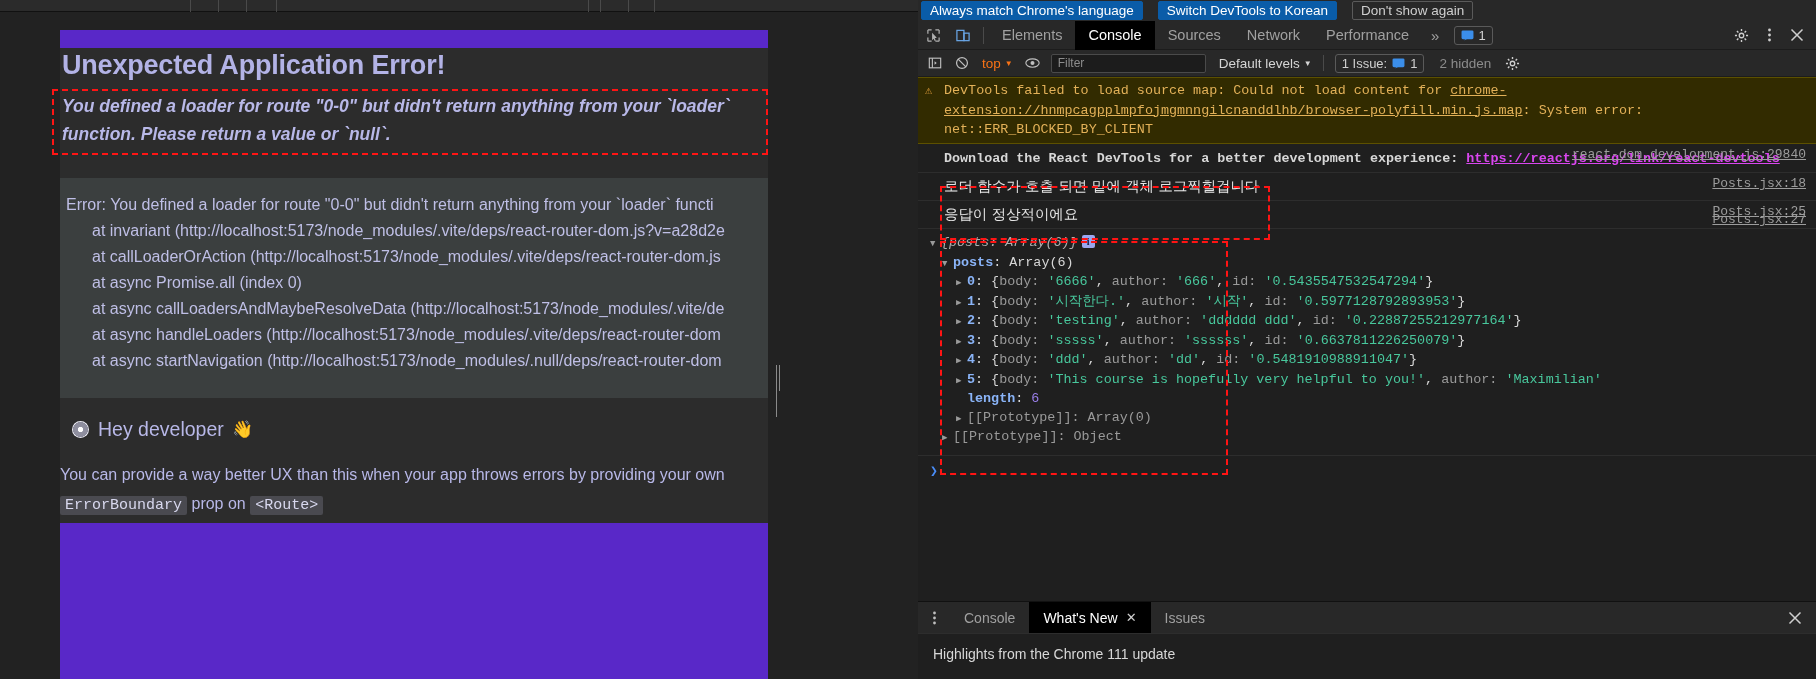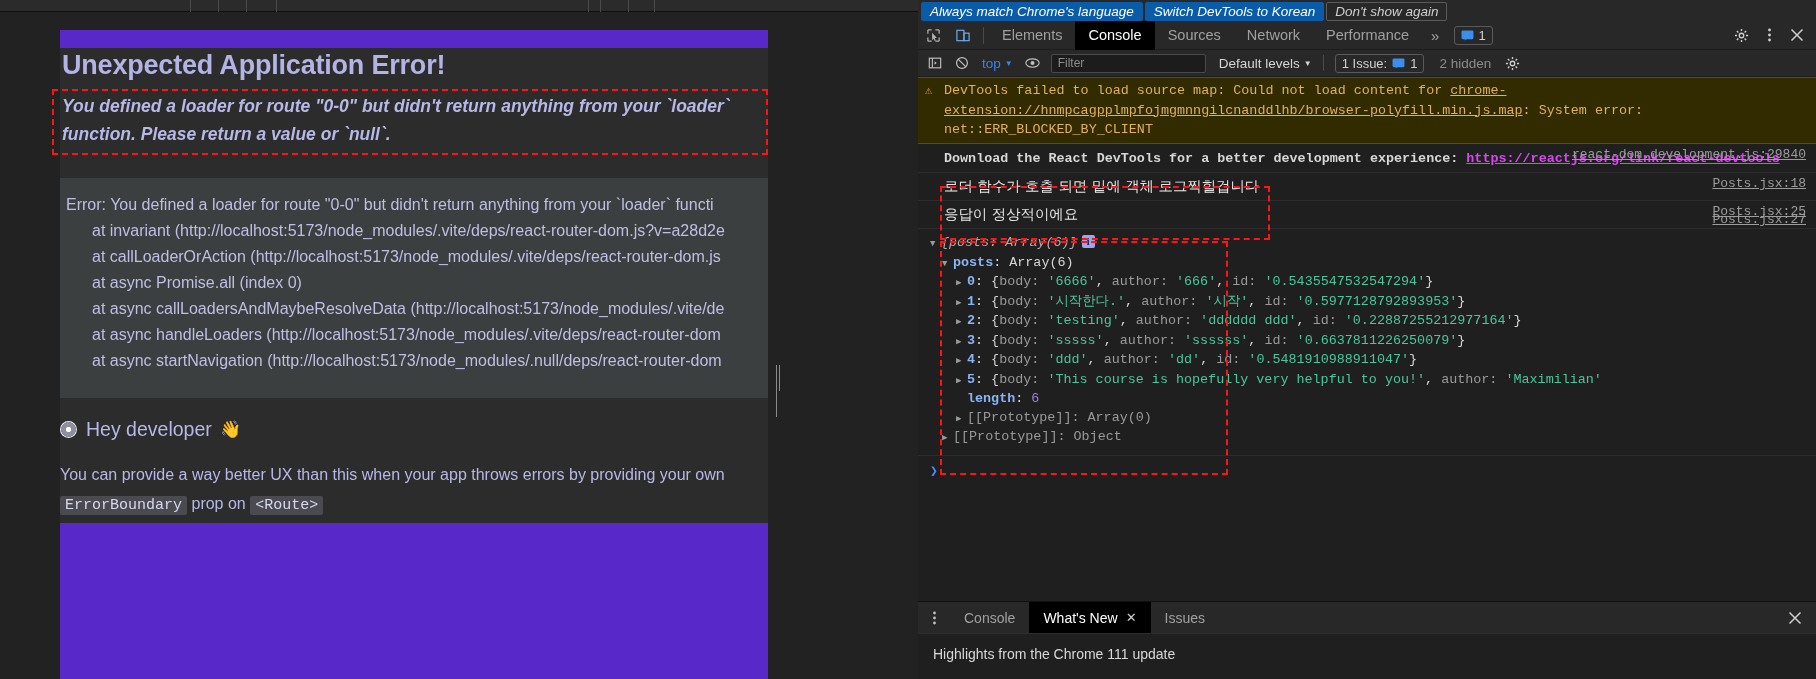--- a/index.html
+++ b/index.html
@@ -57,21 +57,21 @@
     padding: 14px 0 0 6px;
     overflow:hidden;
   }
   .stack-line {
     font-size:16px; color:#bfbfe6; line-height:26px;
     white-space:nowrap; font-family:"Liberation Sans", sans-serif;
   }
   .stack-line.indent { padding-left:26px; }
 
   .hey-row {
-    position:absolute; left:0px; top:388px;
+    position:absolute; left:12px; top:388px;
     display:flex; align-items:center; gap:9px;
   }
   .disc-icon {
     width:17px; height:17px; border-radius:50%;
     background: radial-gradient(circle at 50% 50%, #ffffff 0 22%, #8e8e9e 24% 62%, #e9e9f2 64% 86%, #4a4a55 88% 100%);
     display:inline-block;
   }
   .hey-text { font-size:19.5px; color:#b8b8e8; font-family:"Liberation Sans", sans-serif; }
   .wave { font-size:17px; }
 
@@ -101,21 +101,21 @@
     position:absolute; left:918px; top:0;
     width:898px; height:679px;
     background:#282828;
     font-family:"Liberation Sans", sans-serif;
   }
 
   
   .lang-banner {
     position:absolute; left:0; top:0; width:898px; height:21px;
     background:#282828;
-    display:flex; align-items:flex-end; gap:2px; padding-left:3px;font-style:italic;
+    display:flex; align-items:center; gap:15px; padding-left:3px;
   }
   .lb-btn {
     height:19px; padding:0 8px;
     display:flex; align-items:center;
     font-size:13.5px; border-radius:2px;
     white-space:nowrap;
   }
   .lb-btn.primary { background:#0a5ca8; color:#ffffff; border:1px solid #0a5ca8; }
   .lb-btn.ghost { background:transparent; color:#cfcfcf; border:1px solid #5a5a5a; }
 
@@ -146,21 +146,21 @@
 
   
   .ctoolbar {
     position:absolute; left:0; top:50px; width:898px; height:27px;
     background:#282828; border-bottom:1px solid #1c1c1c;
     display:flex; align-items:center; gap:3px; padding-left:5px;
   }
   .ct-icon { width:24px; height:24px; display:flex; align-items:center; justify-content:center; color:#c0c0c0; }
   .ct-ctx {
     height:20px; padding:0 5px; display:flex; align-items:center; gap:4px;
-    font-size:13.5px; color:#3b82f6;
+    font-size:13.5px; color:#f97316;
   }
   .filter-box {
     width:155px; height:19px; background:#1c1c1c;
     border:1px solid #4a4a4a; border-radius:2px;
     display:flex; align-items:center; padding:0 6px;
     font-size:12px; color:#8c8c8c;
     margin-left:3px;
   }
   .lvl { margin-left:10px; font-size:13.5px; color:#d5d5d5; display:flex; align-items:center; gap:4px; }
   .ct-sep { width:1px; height:16px; background:#4a4a4a; margin:0 8px; }

